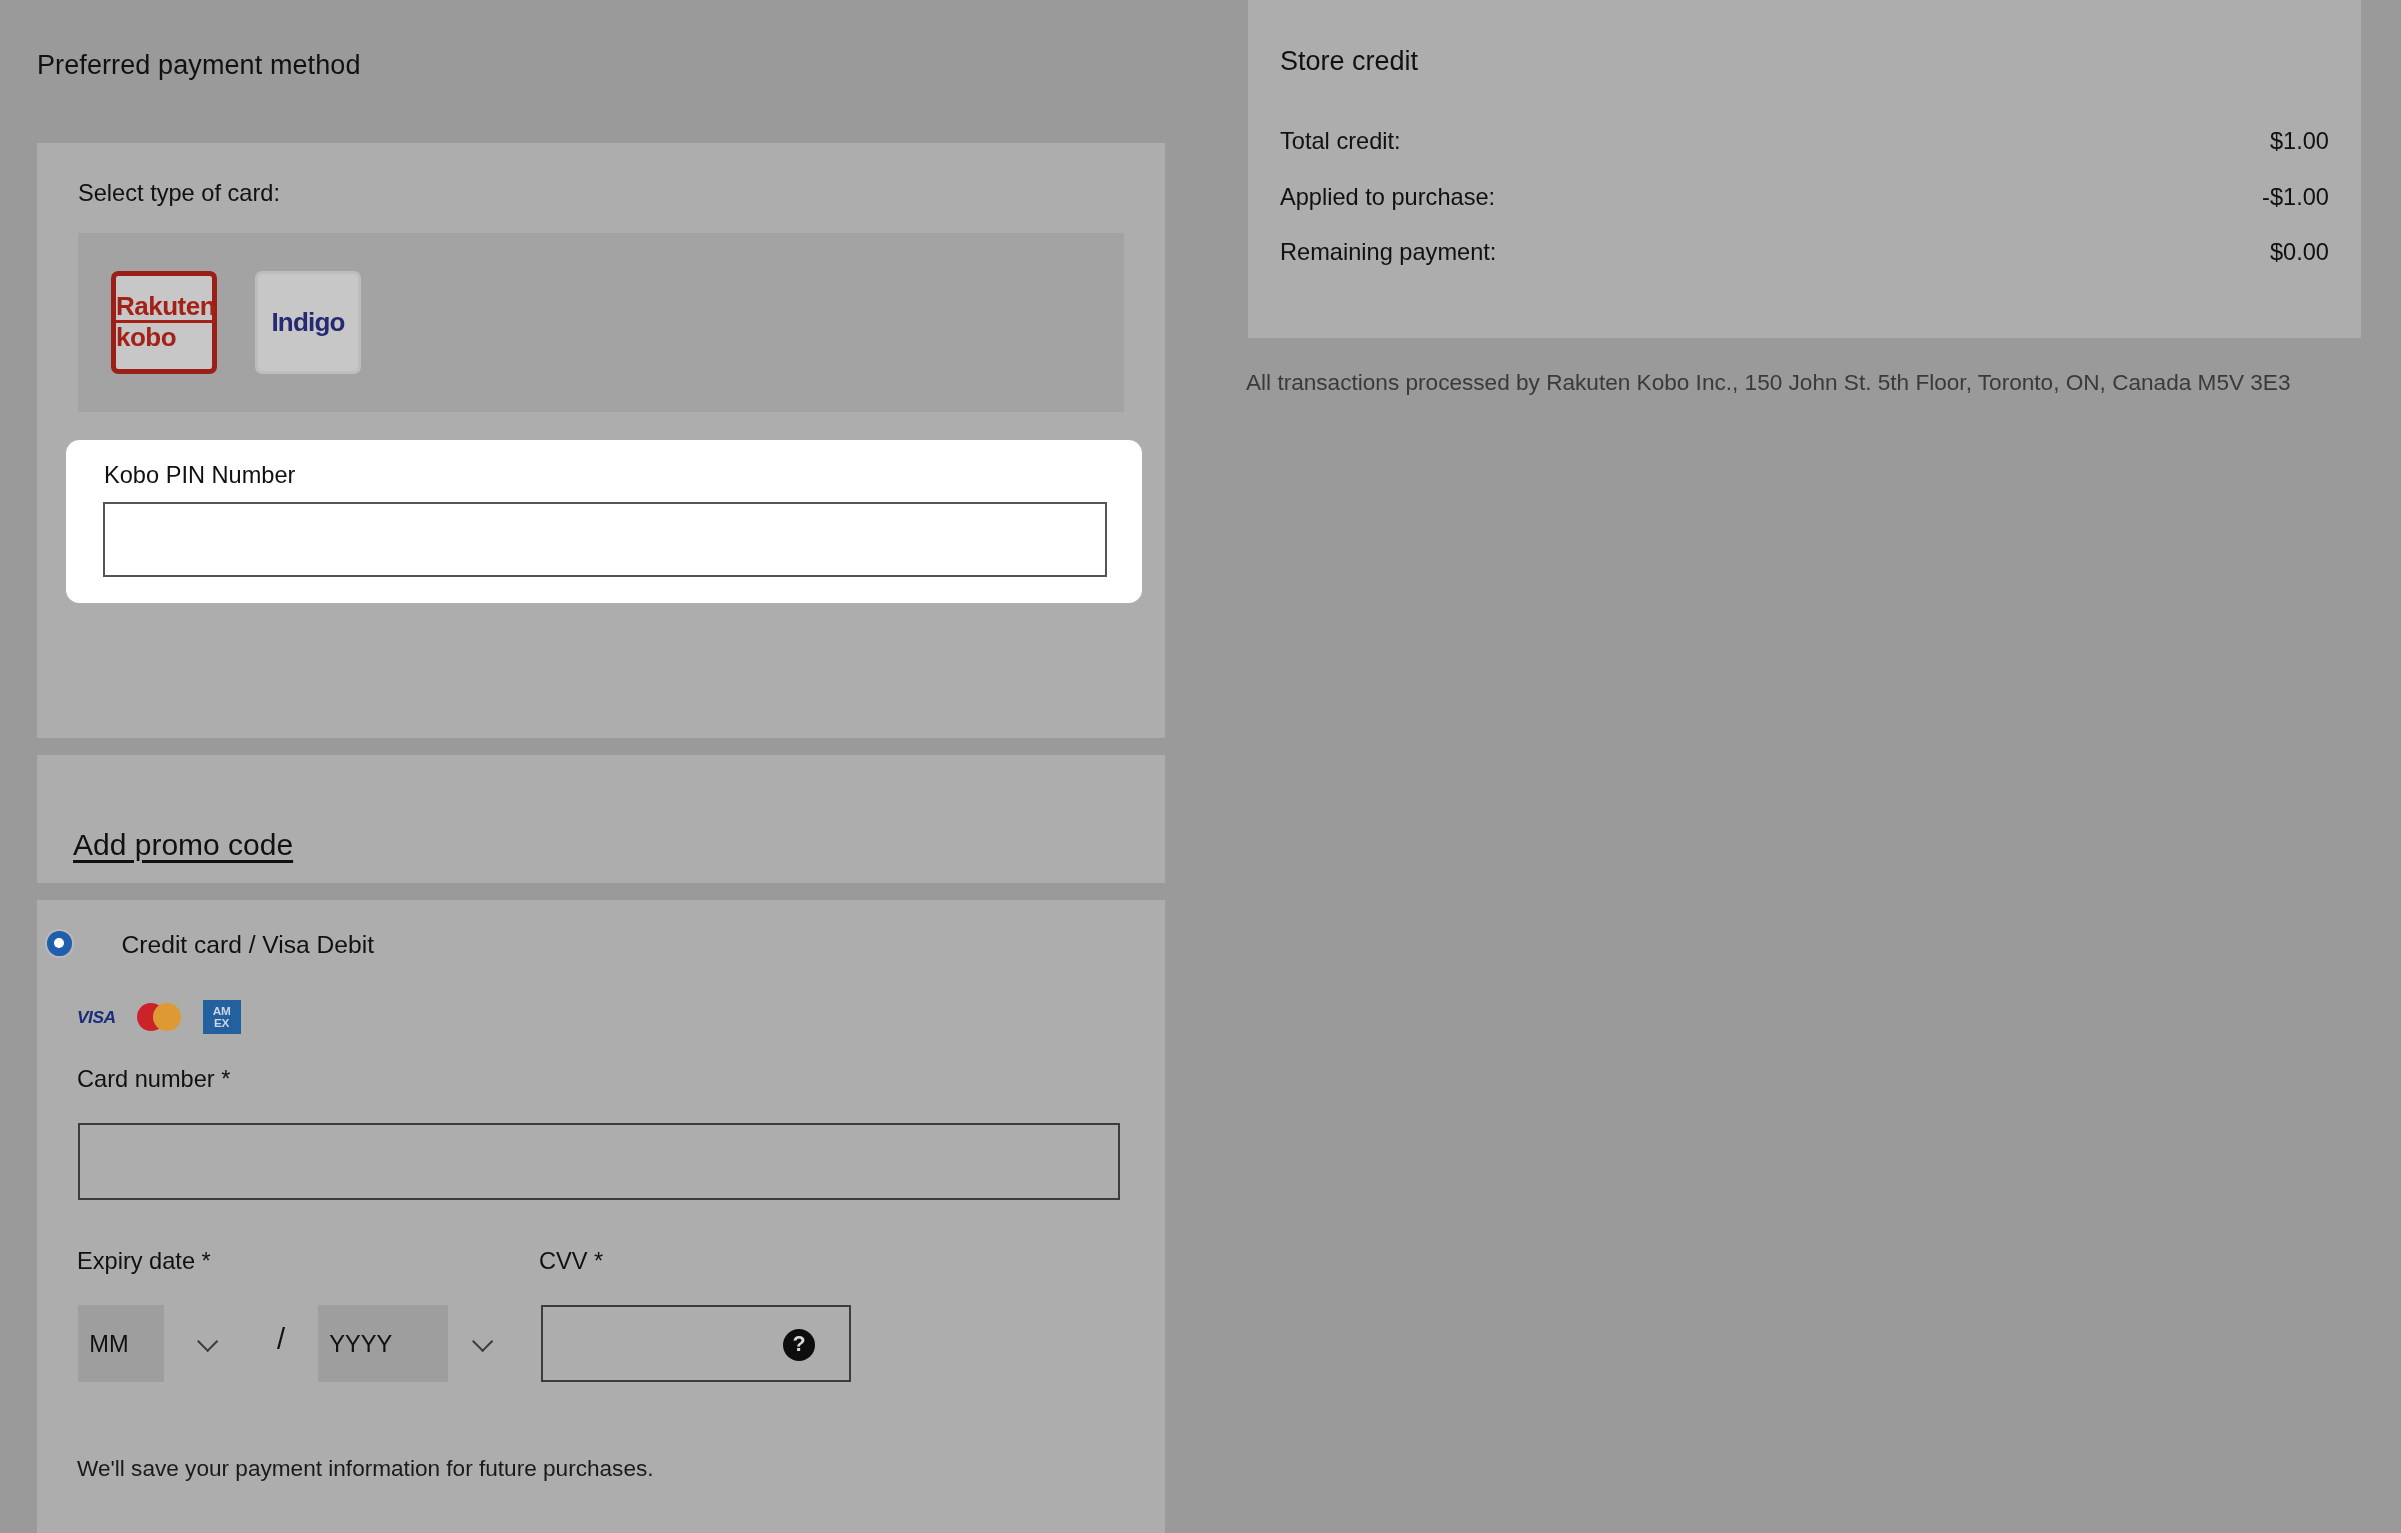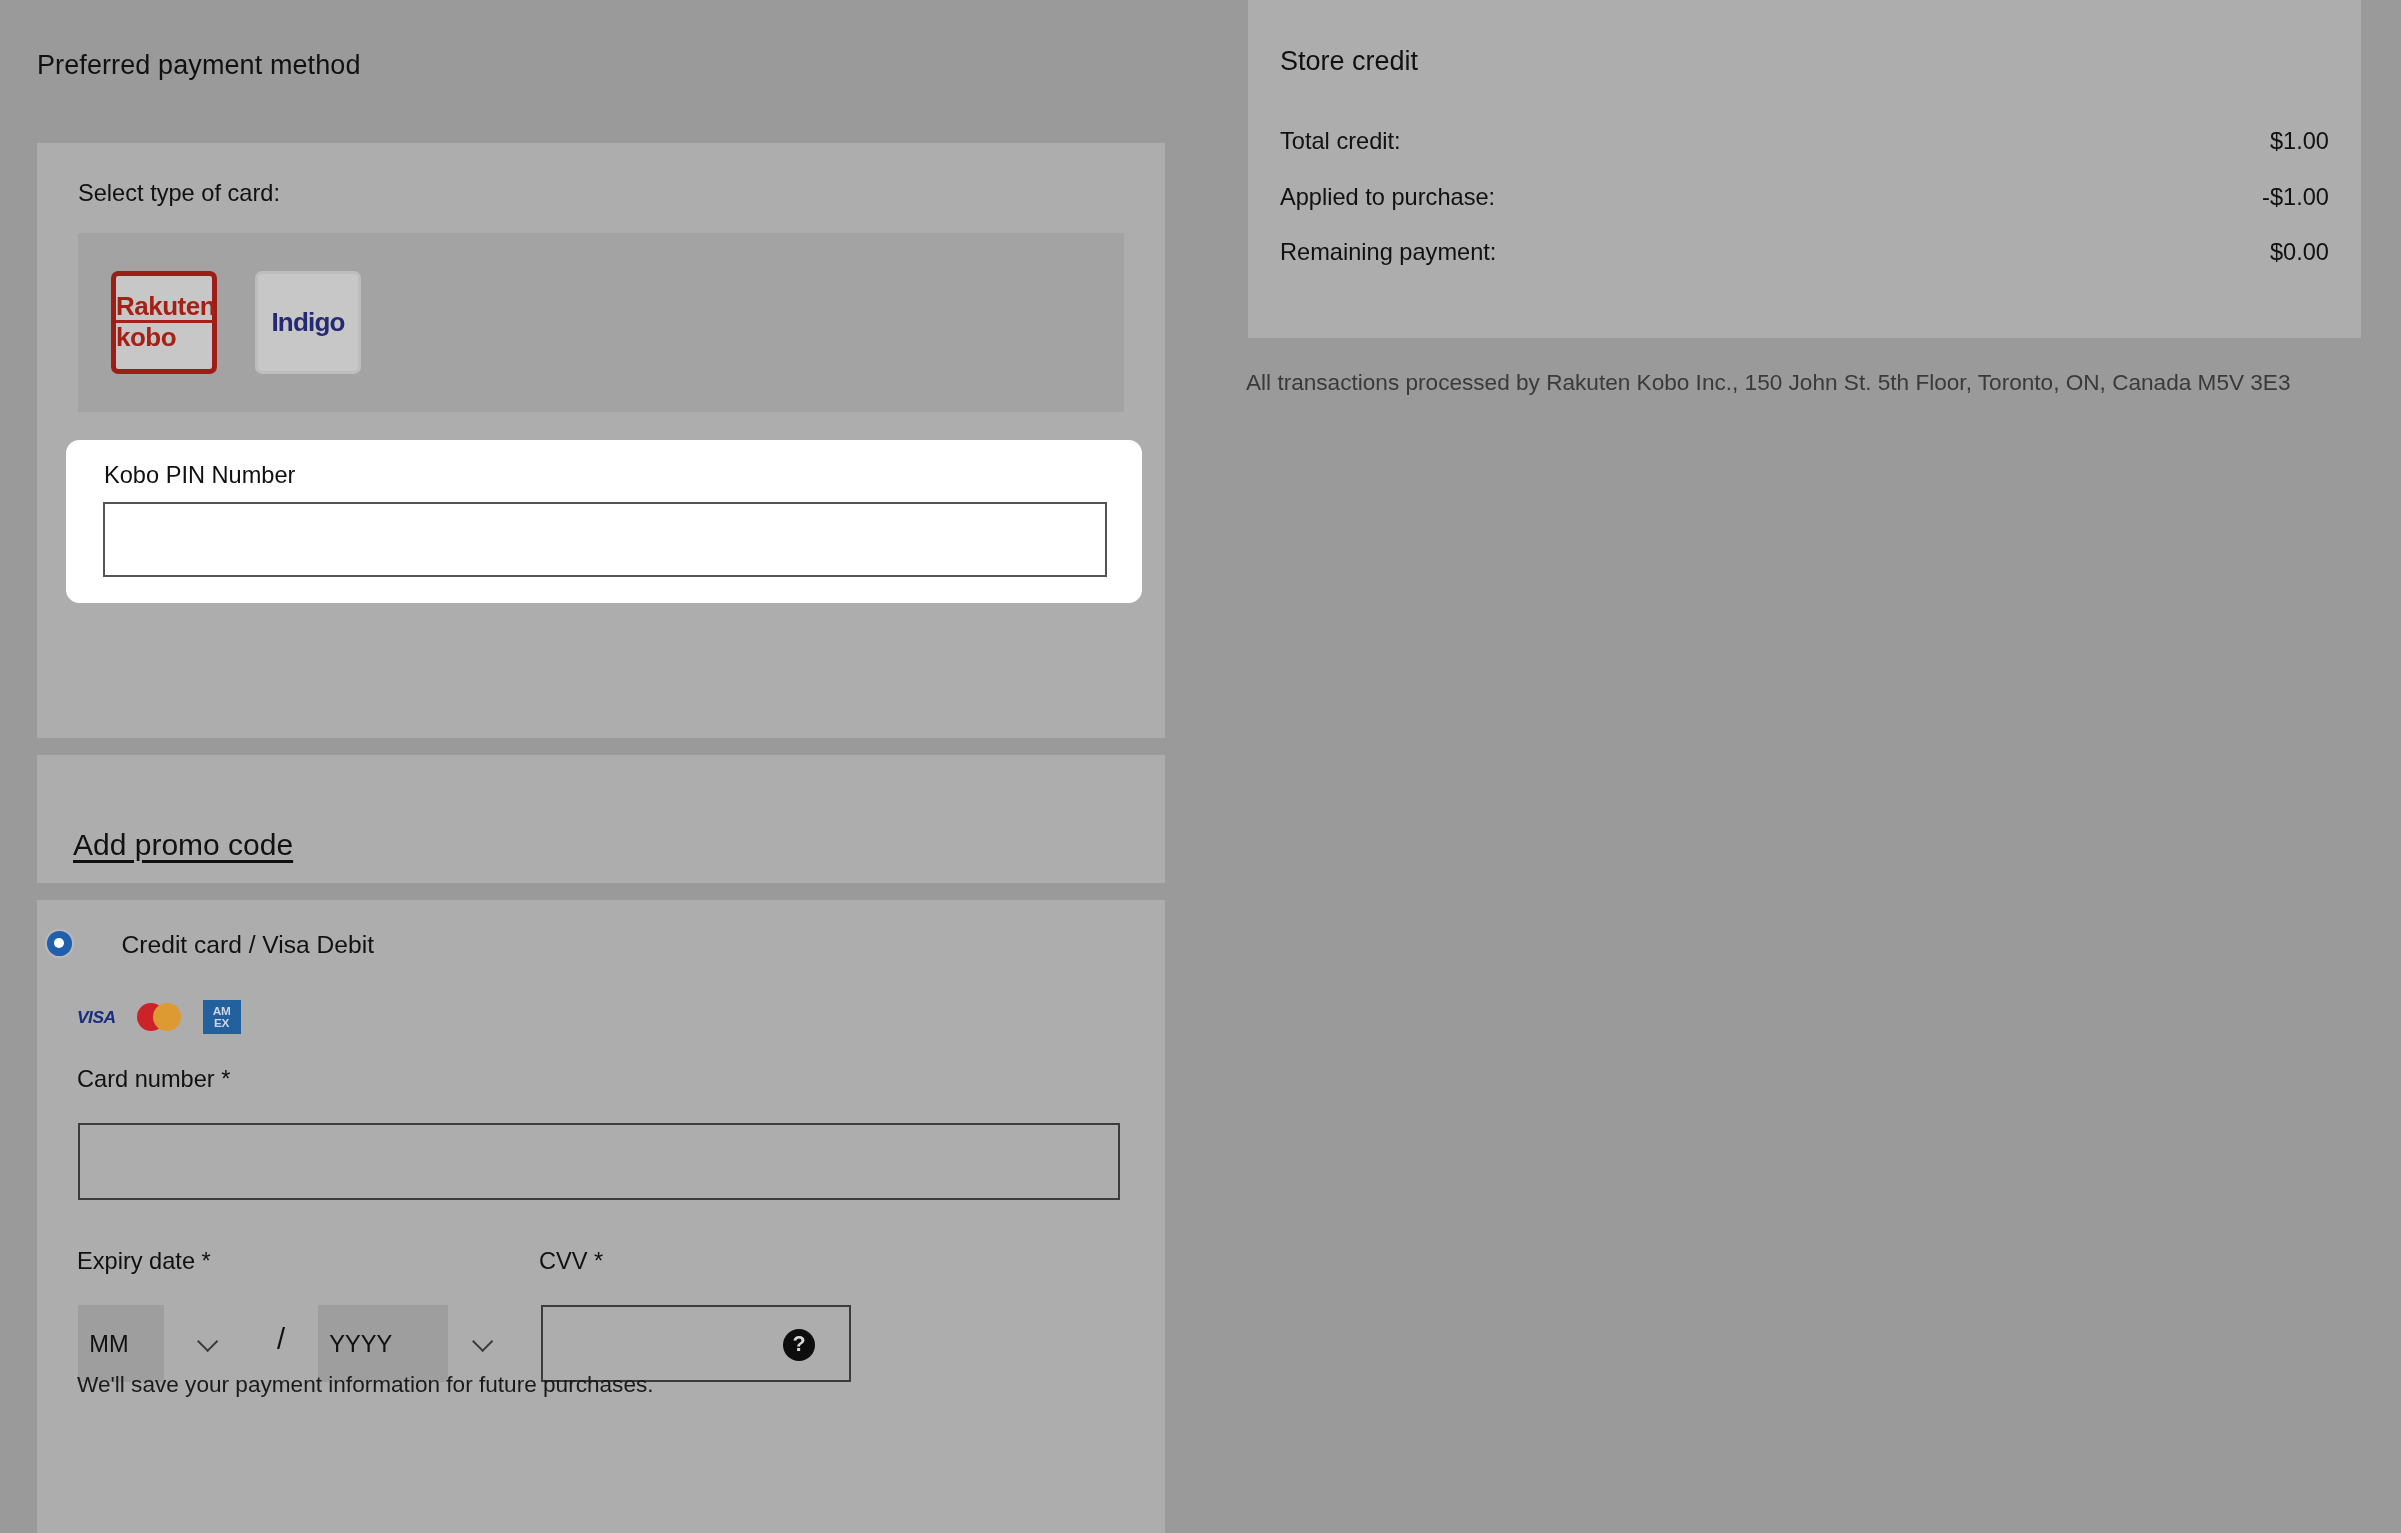--- a/index.html
+++ b/index.html
@@ -159,21 +159,21 @@
     border-right: 2.6px solid #3a3a3a; border-bottom: 2.6px solid #3a3a3a;
     transform: rotate(45deg);
   }
   #chev-mm   { left: 198px; top: 1333px; }
   #chev-yyyy { left: 473px; top: 1333px; }
   .slash {
     position: absolute; left: 277px; top: 1323px;
     font-size: 29px; color: #111;
   }
   .save-note {
-    position: absolute; left: 77px; top: 1372px;
+    position: absolute; left: 77px; top: 1456px;
     font-size: 22.6px; color: #1a1a1a; white-space: nowrap;
   }
 
   
   .credit-card-panel {
     position: absolute; left: 1248px; top: 0;
     width: 1113px; height: 338px;
     background: #adadad;
   }
   .credit-title {

